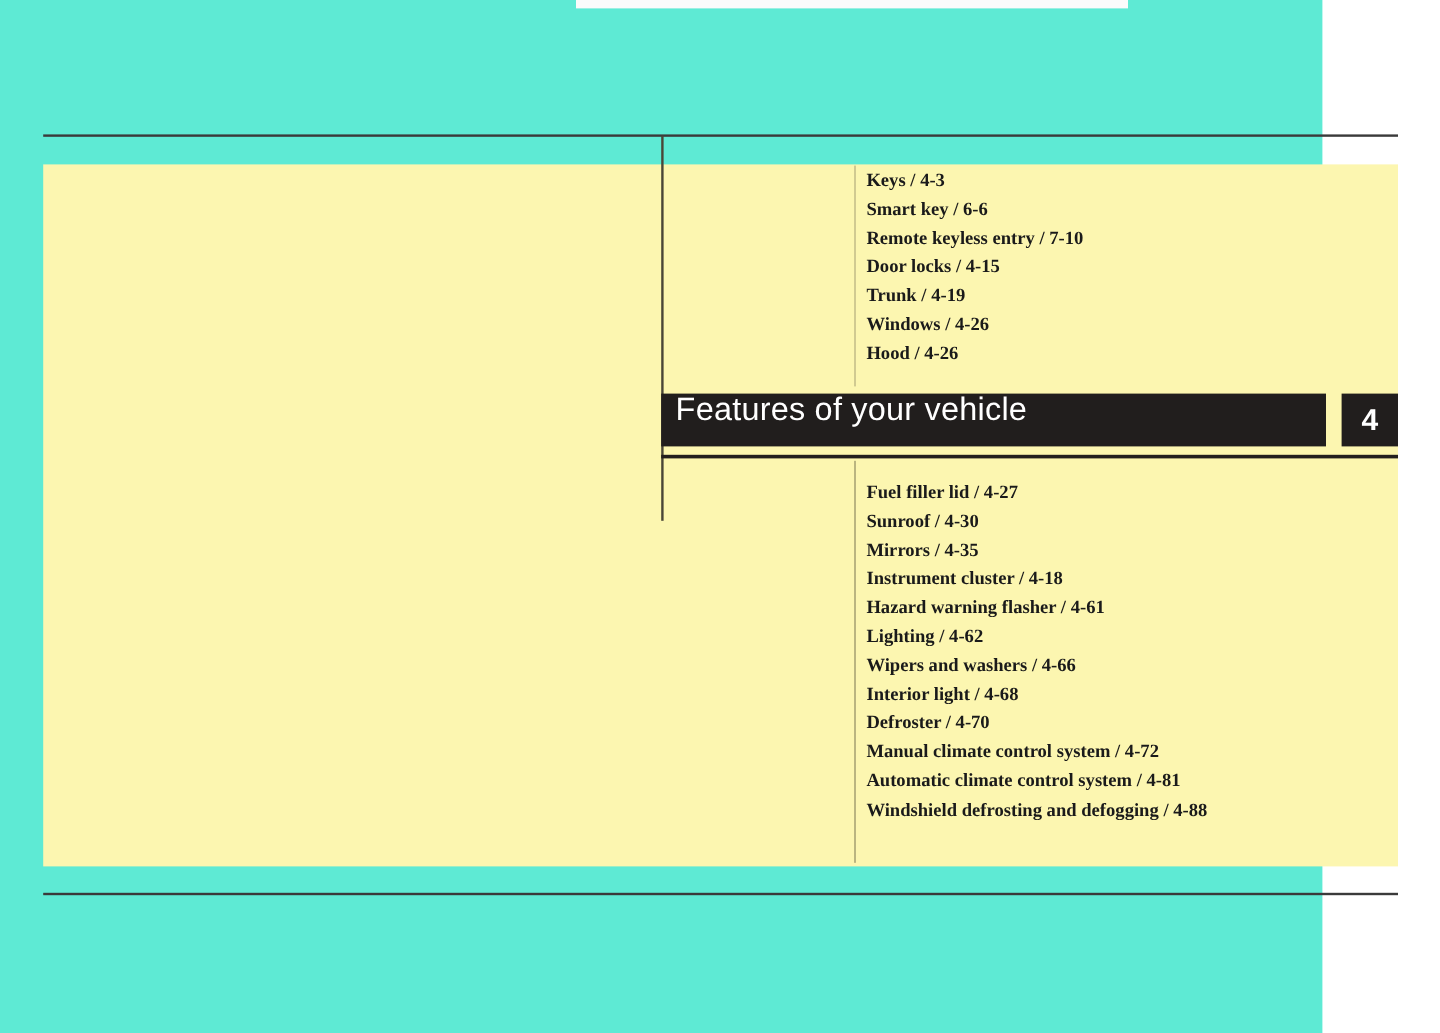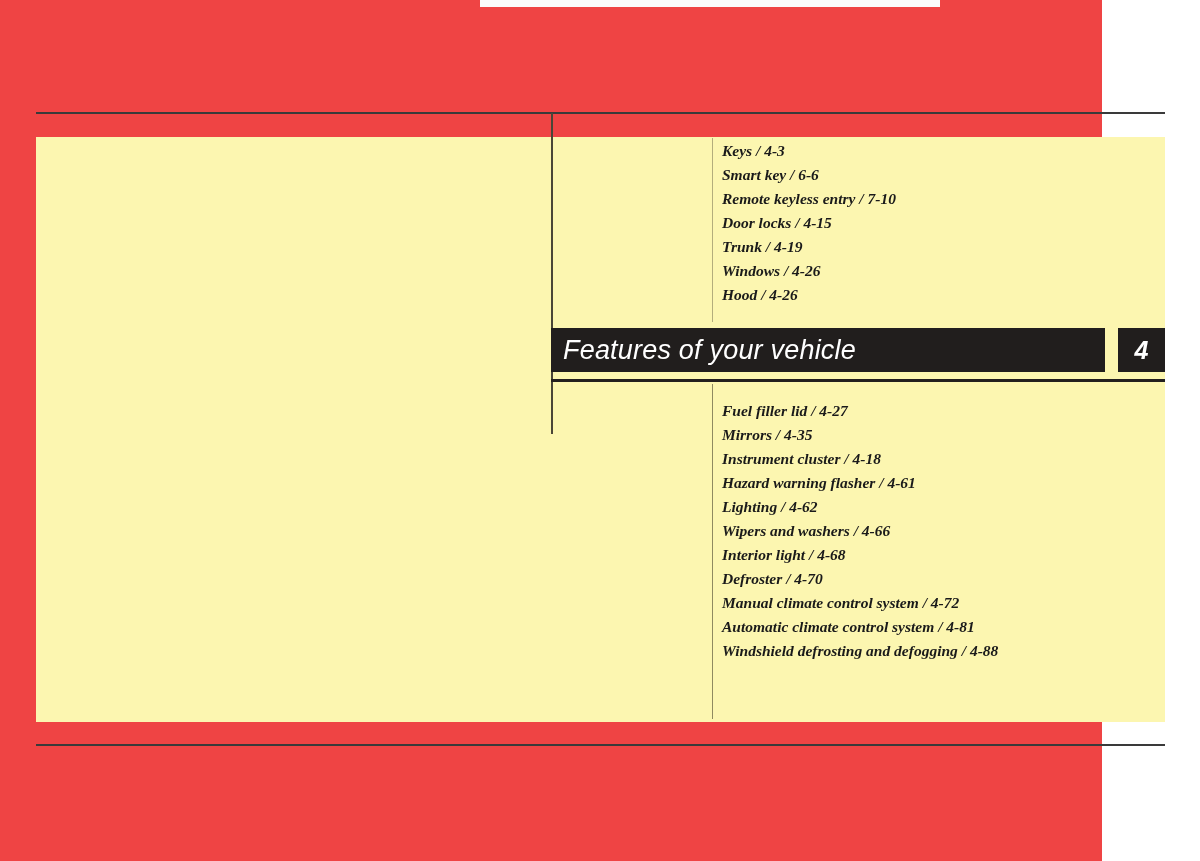--- a/index.html
+++ b/index.html
@@ -14,22 +14,21 @@
     position: relative;
     overflow: hidden;
   }
 
   .page {
     position: absolute;
     left: 0;
     top: 0;
     width: 1102px;
     height: 861px;
-    background: #ef4444;
-    font-style: italic;
+    background: #5eead4;
   }
 
   
   .scan-band {
     position: absolute;
     left: 480px;
     top: 0px;
     width: 460px;
     height: 7px;
     background: #fbfbfb;
@@ -98,21 +97,21 @@
 
   
   .title-banner {
     position: absolute;
     left: 551px;
     top: 328px;
     width: 554px;
     height: 44px;
     background: #211e1d;
     display: flex;
-    align-items: center;
+    align-items: flex-start;
   }
   .title-banner .title-text {
     color: #ffffff;
     font-family: "Liberation Sans", sans-serif;
     font-size: 27px;
     font-weight: 400;
     letter-spacing: 0.2px;
     padding-left: 12px;
     line-height: 1;
   }
@@ -193,20 +192,21 @@
   </div>
 
   <div class="chapter-tab">
     <span class="chapter-num">4</span>
   </div>
 
   <div class="rule-under-banner"></div>
 
   <ul class="toc-list toc-list-bottom">
     <li>Fuel filler lid / 4-27</li>
+    <li>Sunroof / 4-30</li>
     <li>Mirrors / 4-35</li>
     <li>Instrument cluster / 4-18</li>
     <li>Hazard warning flasher / 4-61</li>
     <li>Lighting / 4-62</li>
     <li>Wipers and washers / 4-66</li>
     <li>Interior light / 4-68</li>
     <li>Defroster / 4-70</li>
     <li>Manual climate control system / 4-72</li>
     <li>Automatic climate control system / 4-81</li>
     <li>Windshield defrosting and defogging / 4-88</li>

